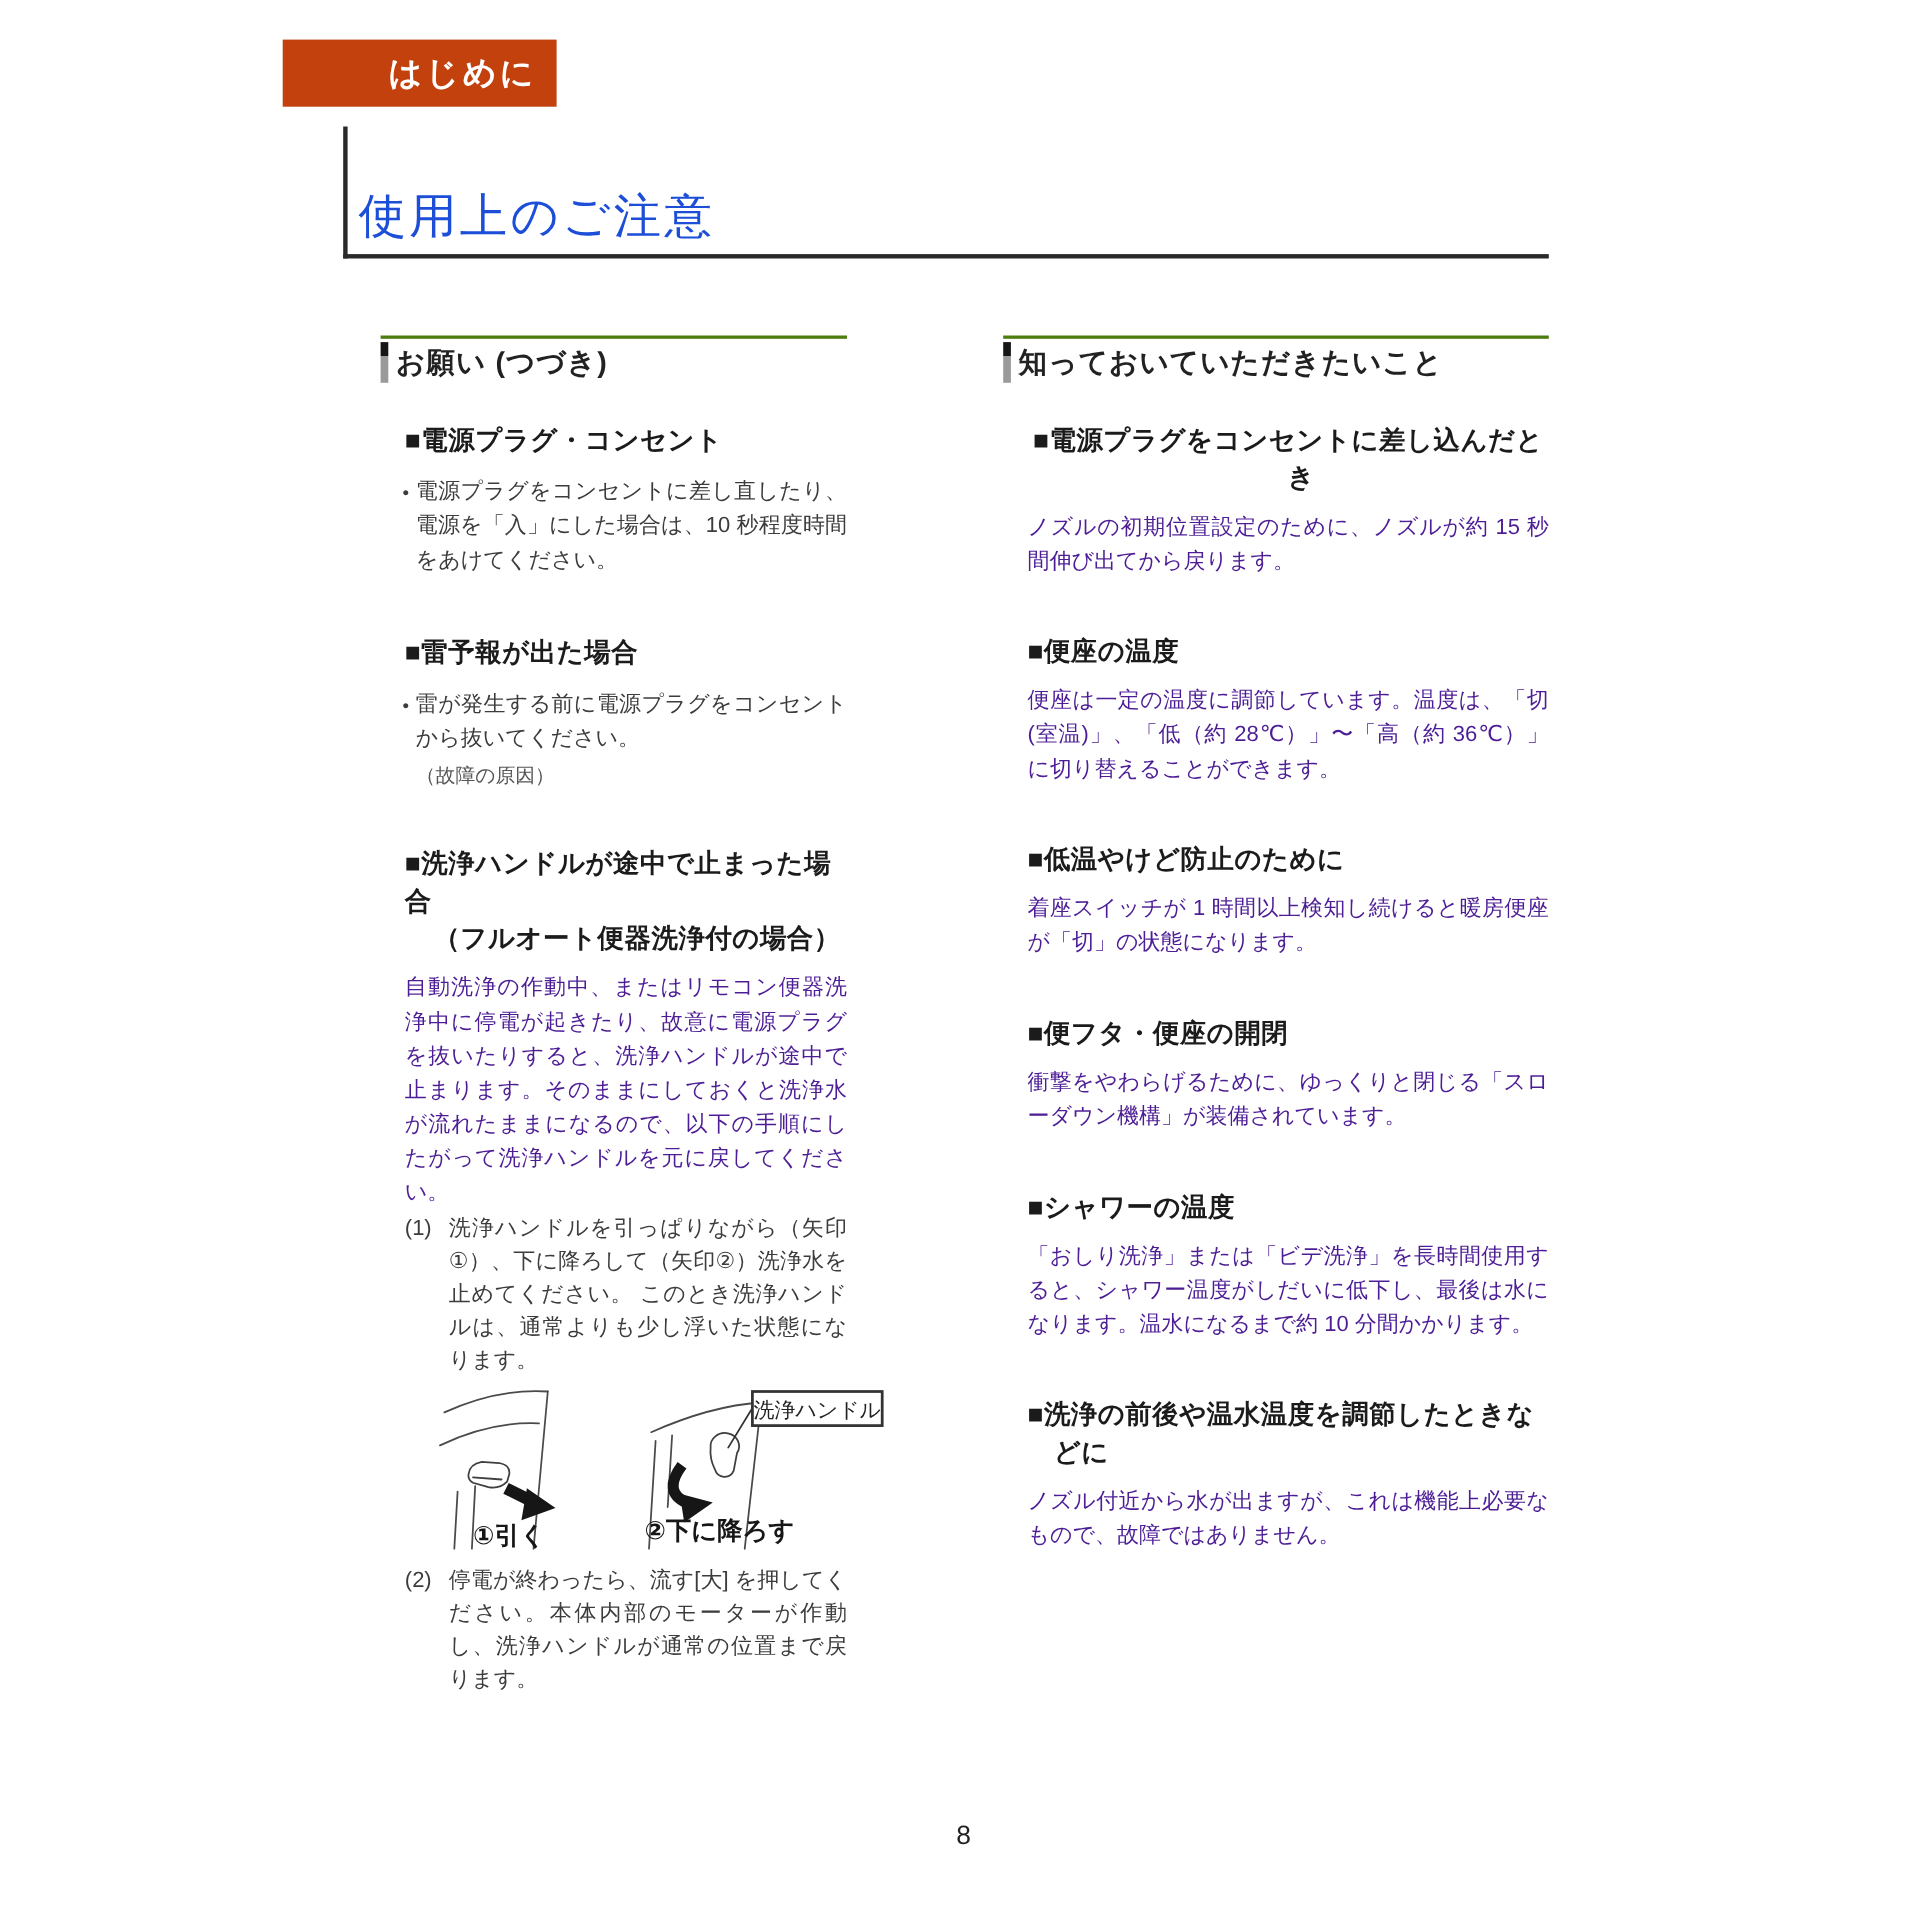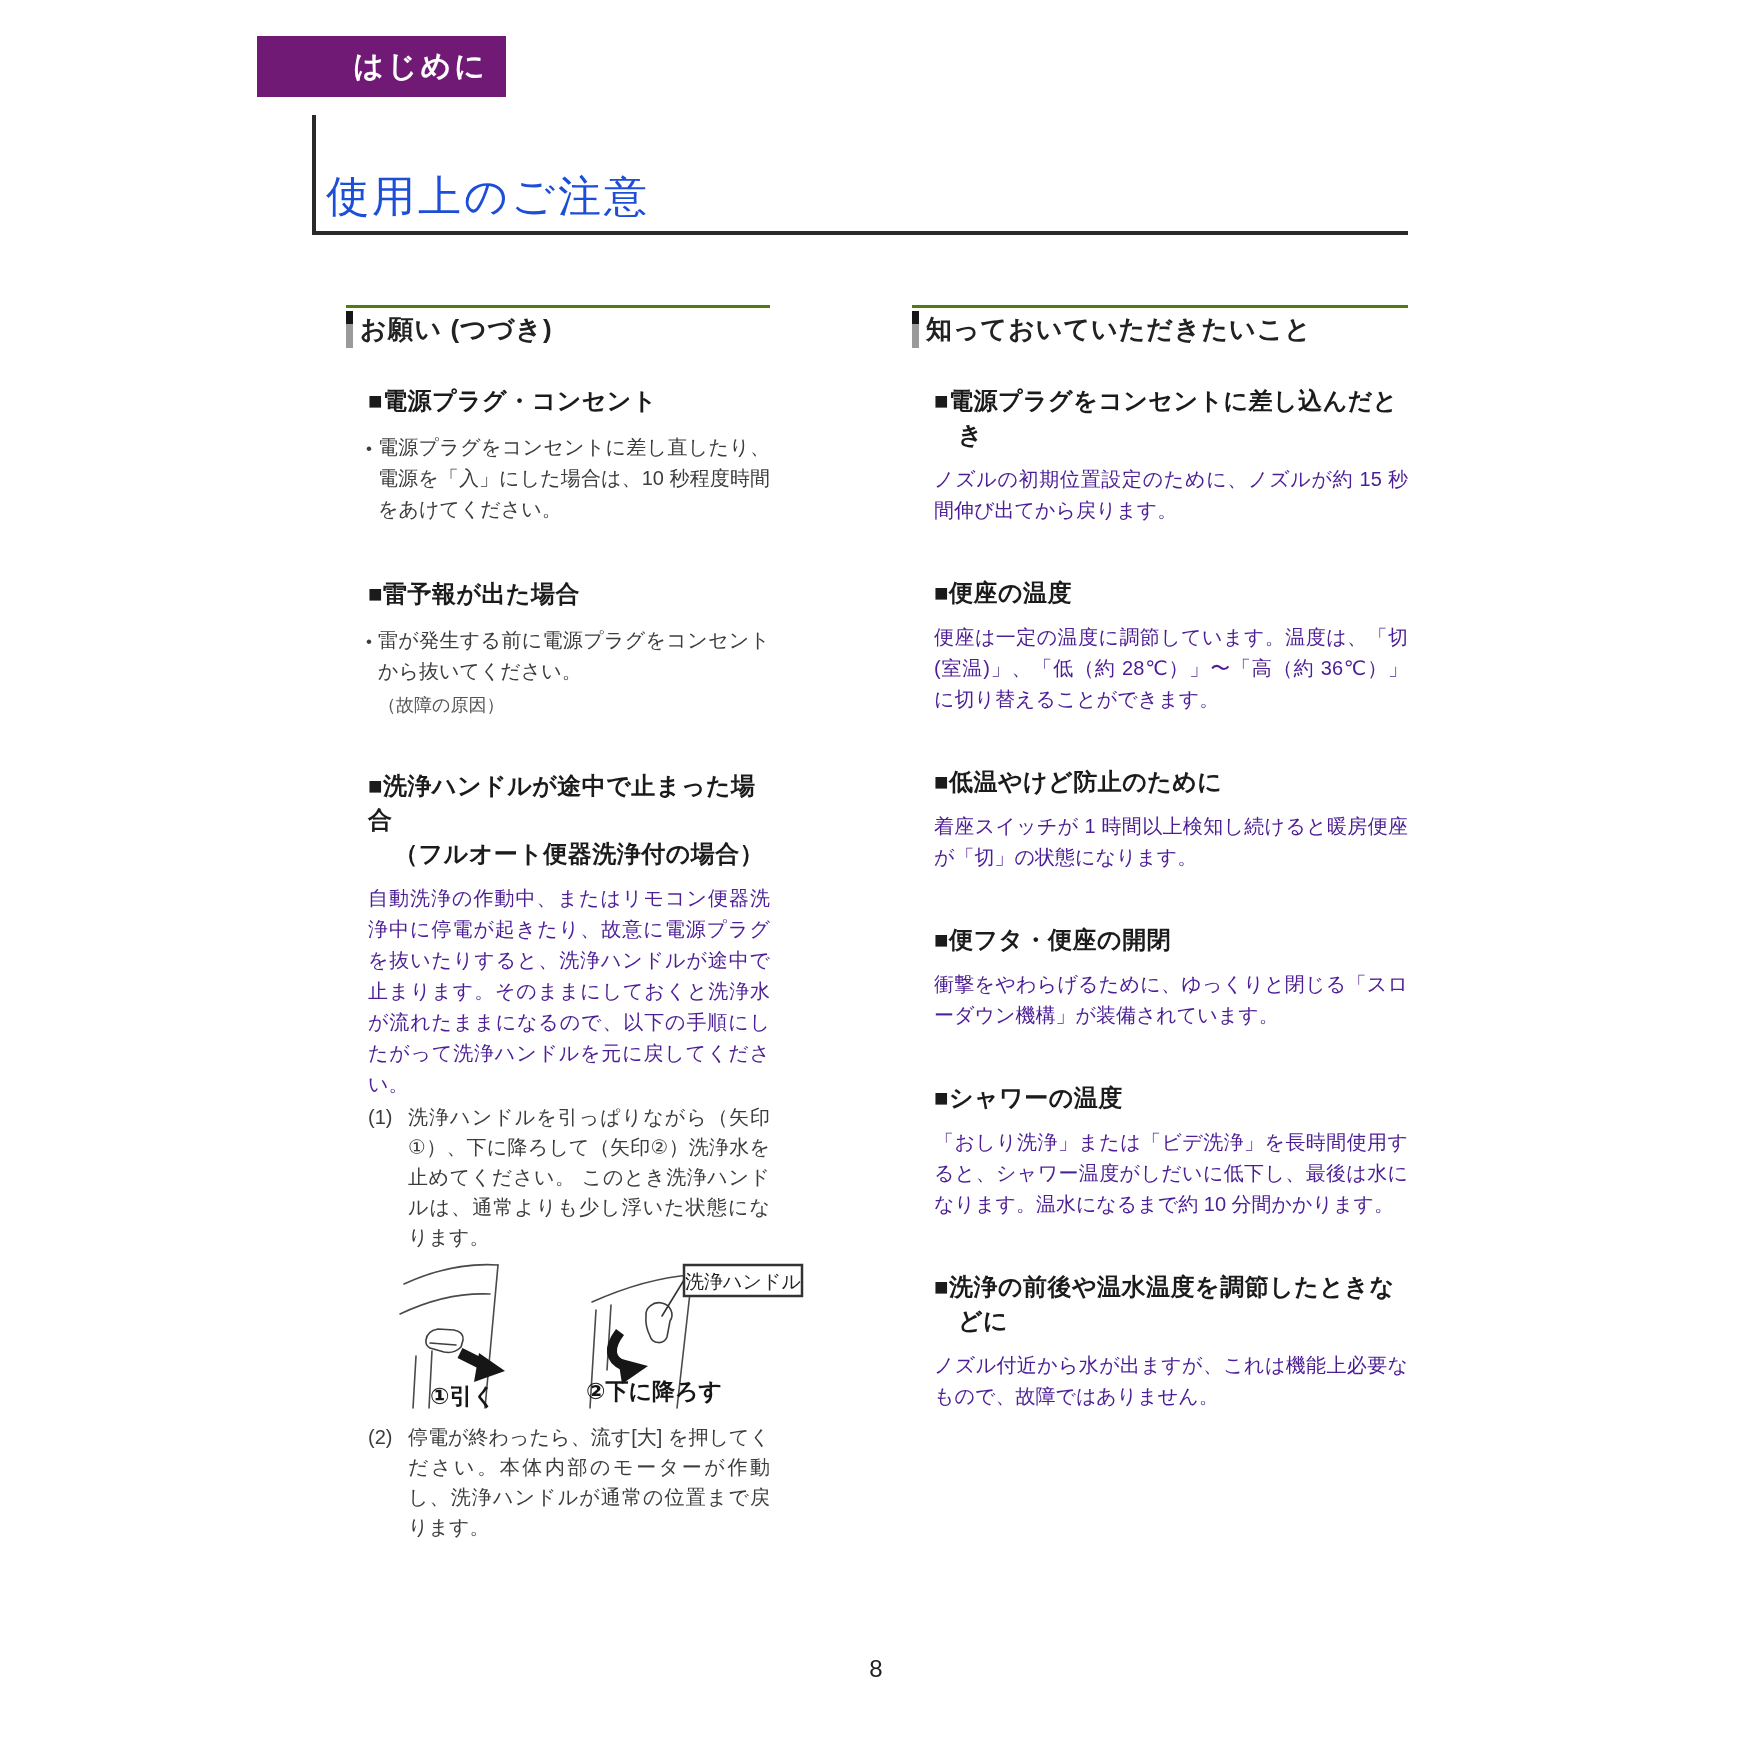--- a/index.html
+++ b/index.html
@@ -7,21 +7,21 @@
     width:1754px;height:1754px;position:relative;background:#ffffff;
     font-family:"Liberation Sans","DejaVu Sans",sans-serif;
     color:#3c3c3c;
     -webkit-font-smoothing:antialiased;
   }
   .page{position:absolute;inset:0;background:#fff;overflow:hidden;}
 
   
   .chapter-tab{
     position:absolute;left:257px;top:36px;width:249px;height:61px;
-    background:#701a75;color:#ffffff;
+    background:#c2410c;color:#ffffff;
     display:flex;align-items:center;justify-content:flex-end;
     padding-right:18px;box-sizing:border-box;
     font-size:30px;font-weight:bold;letter-spacing:3px;
   }
 
   
   .title-block{
     position:absolute;left:312px;top:115px;width:1096px;height:120px;
     border-left:4px solid #2a2a2a;border-bottom:4px solid #2a2a2a;
     box-sizing:border-box;
@@ -63,21 +63,21 @@
   .note{margin:4px 0 0 32px;font-size:18px;line-height:28px;color:#555;}
 
   .step{display:flex;margin:2px 0 0 22px;font-size:20px;line-height:30px;color:#3c3c3c;}
   .step-num{flex:none;width:40px;}
   .step-text{flex:1;text-align:justify;}
   .step.after-fig{margin-top:4px;}
 
   .mt52{margin-top:52px;}
   .mt50{margin-top:50px;}
   .col-right .sec-h{margin-top:50px;}
-  .col-right .sec-h.first{margin-top:36px;}
+  .col-right .sec-h.first{margin-top:36px;text-align:center;}
 
   .figure-svg{display:block;margin:6px 0 0 0;overflow:visible;}
   .figure-svg text{font-family:"Liberation Sans","DejaVu Sans",sans-serif;}
   .fig-label{font-size:23px;font-weight:bold;fill:#161616;}
   .callout-text{font-size:19px;fill:#222;}
 
   .page-number{
     position:absolute;left:836px;top:1655px;width:80px;text-align:center;
     font-size:24px;color:#222;
   }

